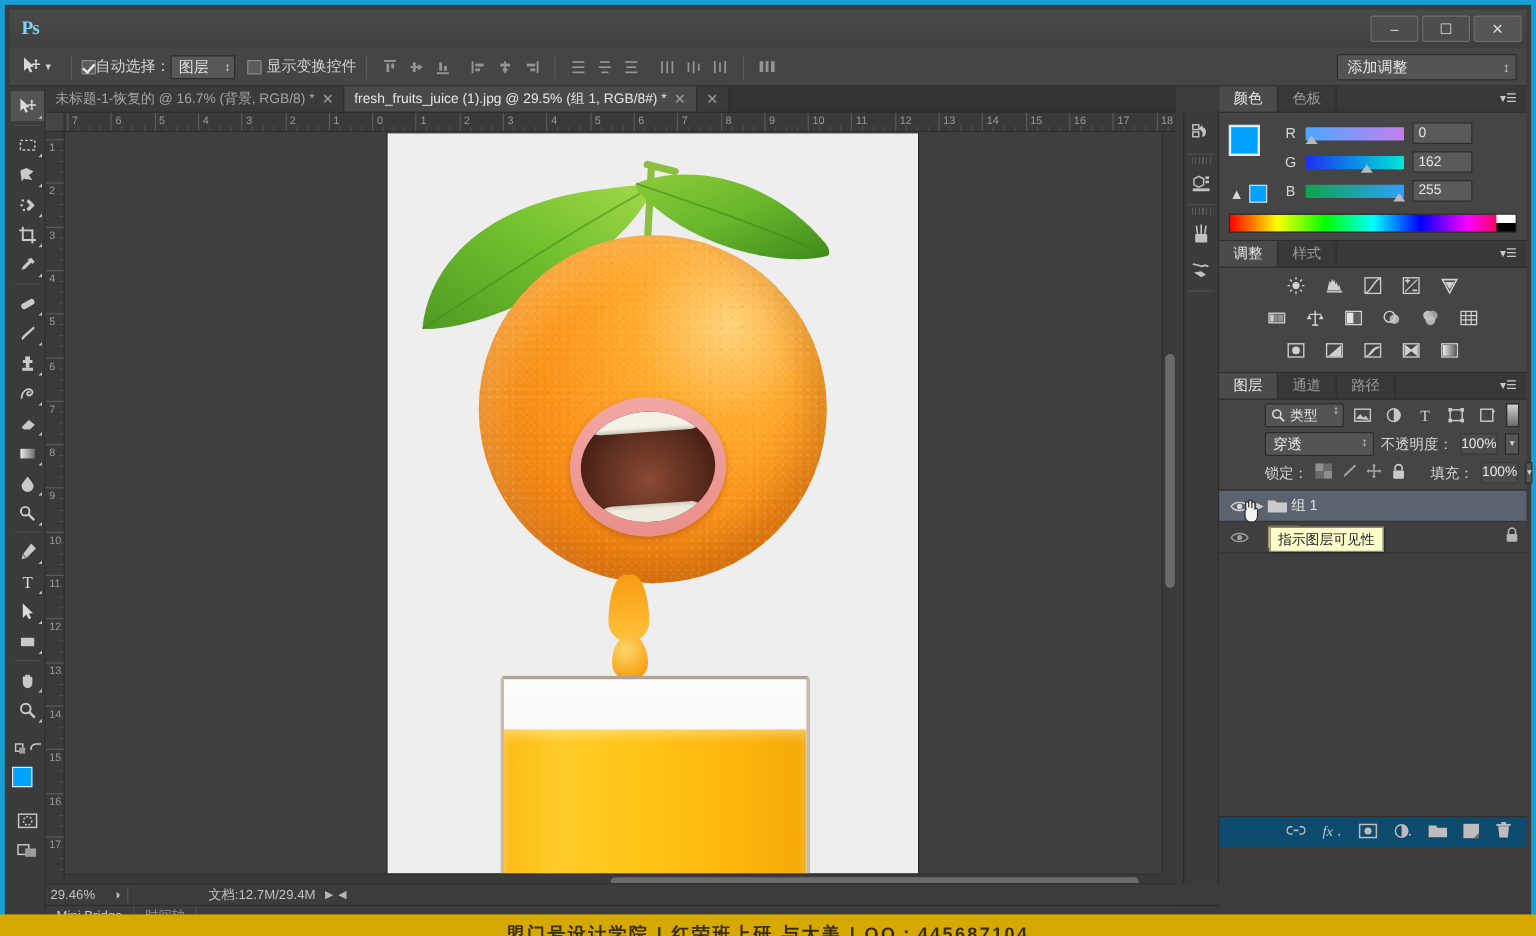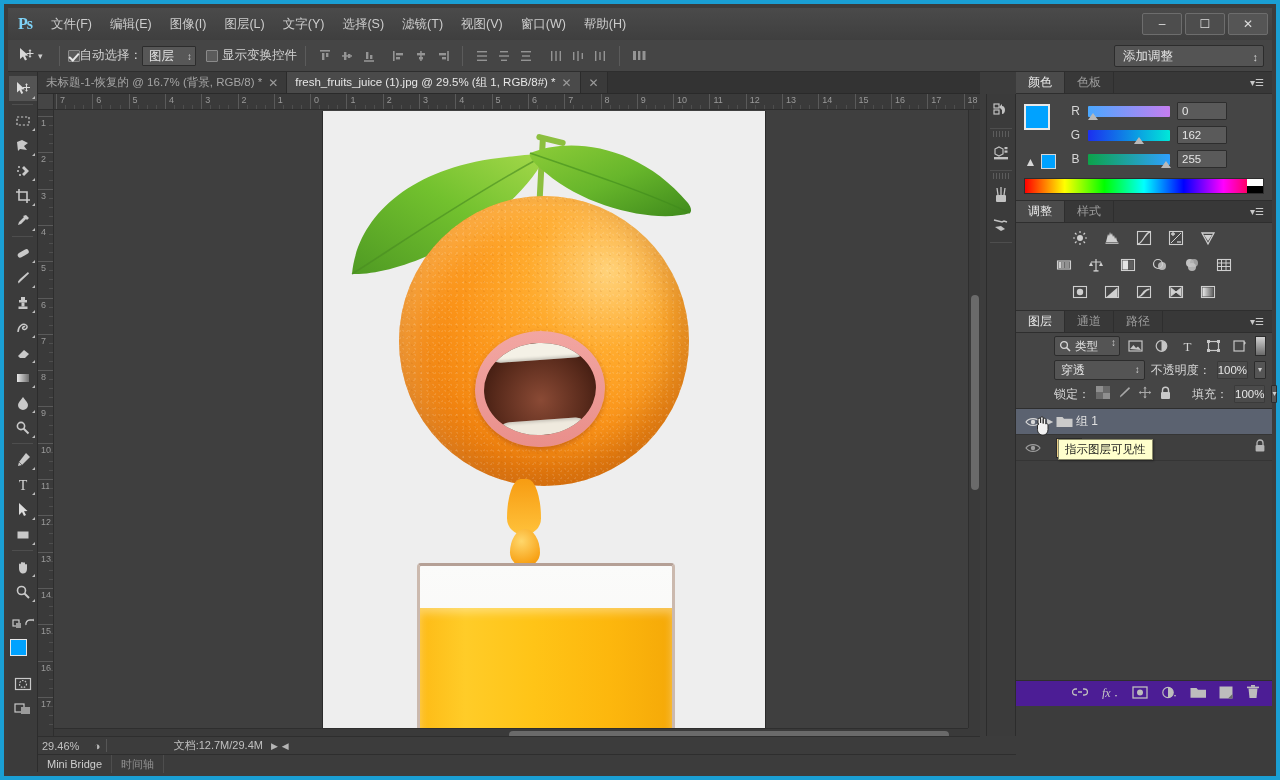--- a/index.html
+++ b/index.html
@@ -366,21 +366,21 @@
     position: absolute; left: 42px; top: 30px;
     background: #ffffcc; border: 1px solid #8a8a6a; color: #1a1a1a;
     font-size: 11.5px; padding: 2px 6px; white-space: nowrap; z-index: 40;
     box-shadow: 1px 1px 2px rgba(0,0,0,.35);
   }
   .cursor-hand {
     position: absolute; left: 17px; top: 6px; z-index: 45; color: #fff;
   }
   .layers-footer {
     position: absolute; left: 0; right: 0; bottom: 0; height: 26px;
-    background: #4c1d95; border-top: 1px solid #2e2e2e;
+    background: #0c4a6e; border-top: 1px solid #2e2e2e;
     display: flex; align-items: center; justify-content: flex-end; gap: 13px; padding-right: 12px;
     color: #bdbdbd;
   }
 
   
   .banner {
     position: absolute; left: 0; right: 0; bottom: 0; height: 18px;
     background: #d6a900; overflow: hidden; z-index: 60;
     display: flex; align-items: flex-start; justify-content: center;
   }
@@ -391,32 +391,20 @@
 </style>
 </head>
 <body>
 
 <div id="app">
 <div class="win-frame">
       <div class="win-frame-inner">
 
   <div class="titlebar">
     <div class="ps-logo">Ps</div>
-    <div class="menu">
-      <div class="menu-item">文件(F)</div>
-      <div class="menu-item">编辑(E)</div>
-      <div class="menu-item">图像(I)</div>
-      <div class="menu-item">图层(L)</div>
-      <div class="menu-item">文字(Y)</div>
-      <div class="menu-item">选择(S)</div>
-      <div class="menu-item">滤镜(T)</div>
-      <div class="menu-item">视图(V)</div>
-      <div class="menu-item">窗口(W)</div>
-      <div class="menu-item">帮助(H)</div>
-    </div>
     <div class="win-ctrls">
       <div class="win-btn">–</div>
       <div class="win-btn">☐</div>
       <div class="win-btn close">✕</div>
     </div>
   </div>
 
   <div class="optionsbar">
     <div class="opt-tool">
       <svg width="17" height="17" viewBox="0 0 17 17">
@@ -1402,14 +1390,17 @@
                     <rect x="5" y="0" width="4" height="1.8" fill="#bdbdbd"></rect>
                   </svg></span>
         </div>
       </div>
     </div>
   </div>
 
 </div>
     </div>
 
-
+<div class="banner">
+  <div class="banner-text">盟门号设计学院  |  红荣班上研  与大美  |  QQ：445687104</div>
 </div>
 
+</div>
+
 </body></html>

